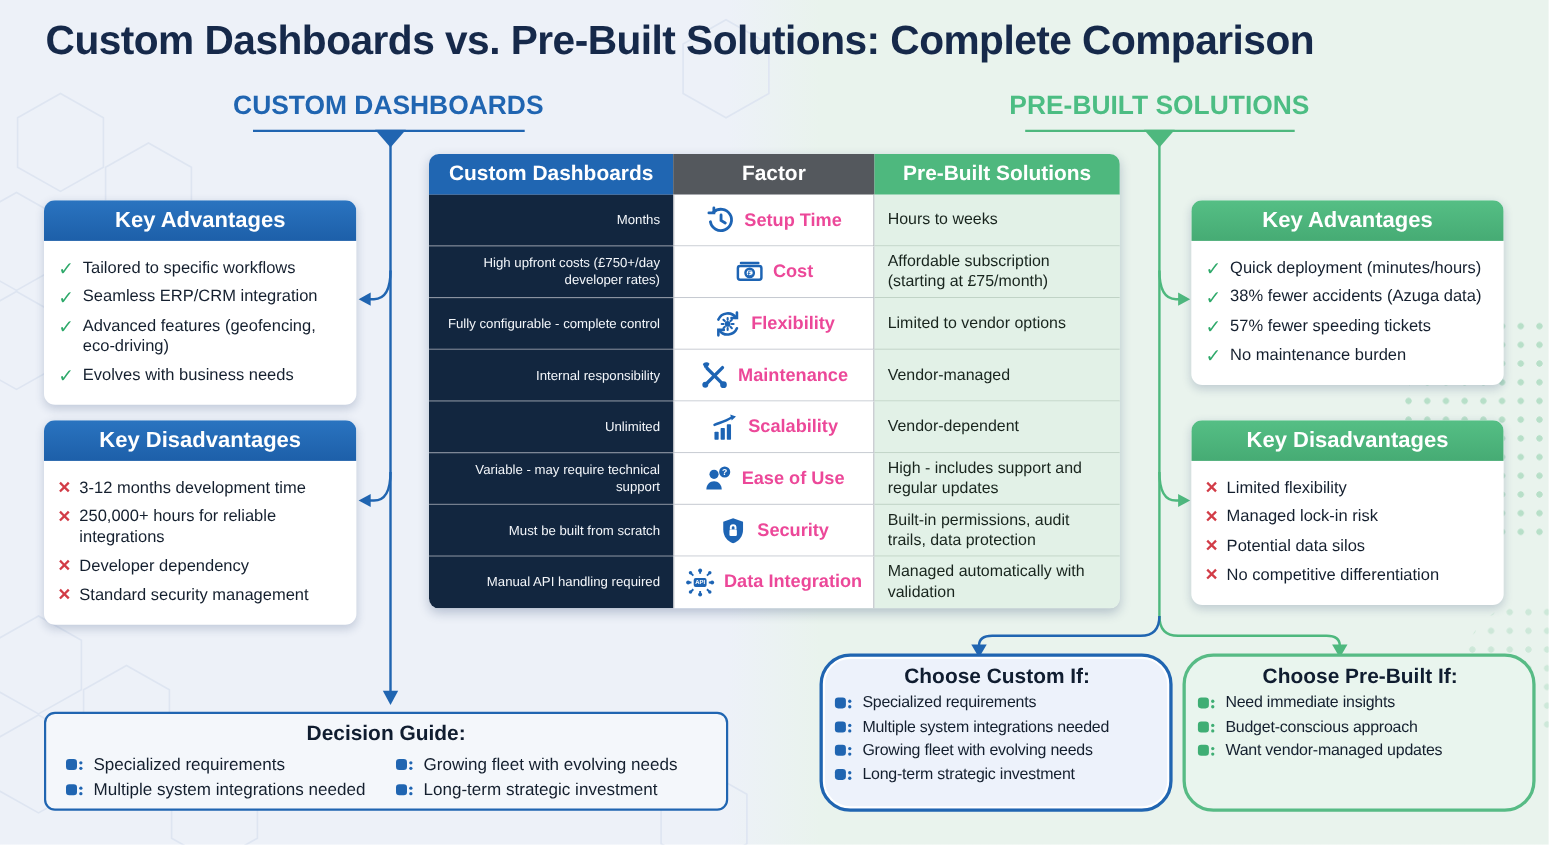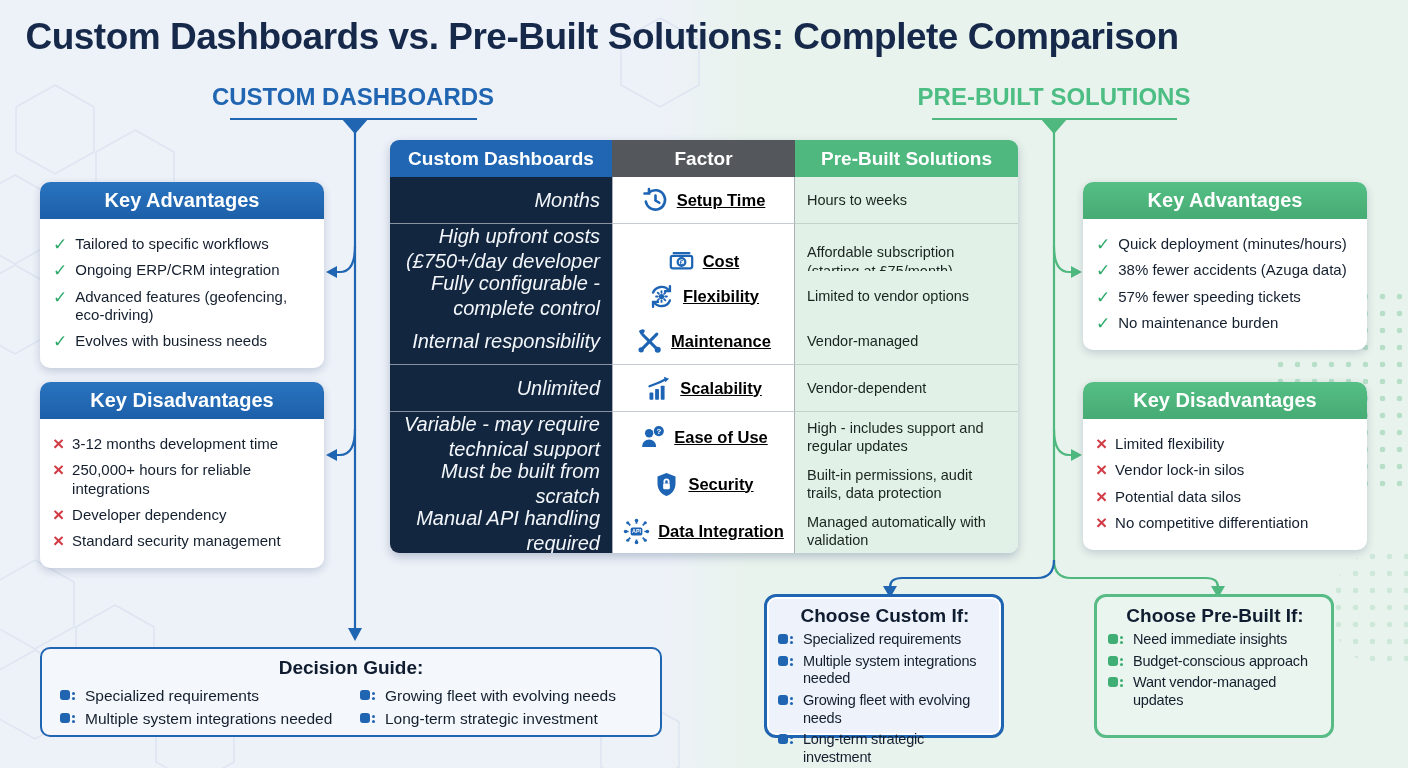--- a/index.html
+++ b/index.html
@@ -7,21 +7,21 @@
   .canvas{position:relative;width:1408px;height:768px;overflow:hidden;
     background:linear-gradient(90deg,#edf1f8 0%,#edf1f8 47%,#e9f3ed 53%,#e9f3ed 100%);}
   
   .hexes{position:absolute;left:0;top:0;pointer-events:none;}
   .dots{position:absolute;border-radius:50%;pointer-events:none;
     background-image:radial-gradient(circle,#b7dfc8 2.6px,transparent 3.1px);
     background-size:17px 17px;}
   #dots1{left:1272px;top:288px;width:230px;height:205px;}
   #dots2{left:1330px;top:548px;width:120px;height:120px;opacity:.55;}
   
-  .page-title{position:absolute;left:0;top:16px;width:1204px;text-align:center;
+  .page-title{position:absolute;left:16px;top:16px;width:1204px;text-align:center;
     font-size:37px;font-weight:bold;color:#16294a;letter-spacing:-.5px;}
   .sec-h{position:absolute;top:83px;width:400px;text-align:center;font-size:24px;font-weight:bold;}
   .sec-h.left{left:153px;color:#2065b1;}
   .sec-h.right{left:854px;color:#4cbd83;}
   
   .connectors{position:absolute;left:0;top:0;}
   
   .card{position:absolute;width:284px;background:#fff;border-radius:10px;overflow:hidden;
     box-shadow:0 3px 9px rgba(25,50,100,.20);}
   #adv-left{left:40px;top:182px;} #dis-left{left:40px;top:382px;}
@@ -44,37 +44,37 @@
   
   .ctable{position:absolute;left:390px;top:140px;width:628px;border-radius:9px;overflow:hidden;
     box-shadow:0 4px 10px rgba(25,50,100,.25);}
   .thead,.trow{display:grid;grid-template-columns:222px 183px 223px;}
   .thead{height:37px;}
   .th{display:flex;align-items:center;justify-content:center;color:#fff;font-weight:bold;font-size:19px;}
   .th.custom{background:#2066b2;} .th.factor{background:#54585d;} .th.prebuilt{background:#4eb87e;}
   .trow{height:47px;}
   .td{display:flex;align-items:center;box-sizing:border-box;}
   .td.custom{background:#12263f;color:#f3f6fa;justify-content:flex-end;text-align:right;
-    padding:0 12px;font-size:20px;line-height:1.25;border-bottom:1px solid #8a92a0;font-style:italic;}
+    padding:0 12px;font-size:12px;line-height:1.25;border-bottom:1px solid #8a92a0;}
   .td.factor{background:#fff;justify-content:center;gap:8px;padding:0 3px;
     border-left:1.5px solid #aaaeb6;border-right:1.5px solid #aaaeb6;border-bottom:1px solid #c6cad1;
-    font-weight:bold;font-size:16.5px;color:#000000;text-decoration:underline;}
+    font-weight:bold;font-size:16.5px;color:#ec4899;}
   .td.prebuilt{background:#e2f1e7;padding:0 8px 0 12px;font-size:14.5px;line-height:1.25;
     color:#18241d;border-bottom:1px solid #c0d3c6;}
   .trow:last-child .td{border-bottom:none;}
   .ficon{width:27px;height:27px;flex:none;display:flex;align-items:center;justify-content:center;}
   .ficon svg{width:100%;height:100%;}
   
   .box-title{text-align:center;font-weight:bold;font-size:19px;color:#101d30;margin:2px 0 4px;}
   #decision{position:absolute;left:40px;top:647px;width:622px;height:90px;box-sizing:border-box;
     background:#f4f7fb;border:2px solid #2065b1;border-radius:10px;padding:6px 18px;}
   .dg-cols{display:grid;grid-template-columns:1fr 1fr;column-gap:18px;}
   #decision .item{margin:4px 0;font-size:15.5px;}
-  .choose{position:absolute;top:594px;width:240px;height:144px;box-sizing:border-box;
-    border-radius:12px;padding:6px 9px 6px 11px;margin-left:19px;}
+  .choose{position:absolute;top:594px;width:321px;height:144px;box-sizing:border-box;
+    border-radius:28px;padding:6px 9px 6px 11px;}
   #choose-custom{left:745px;background:#edf2fb;border:3px solid #2065b1;box-shadow:inset 0 0 0 2px #fff;}
   #choose-prebuilt{left:1075px;background:#e9f5ee;border:3px solid #57bb85;}
   .choose .item{margin:4px 0;font-size:14.5px;letter-spacing:-.2px;}
 </style>
 </head>
 <body>
 
 <div class="canvas">
 
   <svg class="hexes" width="1408" height="768">
@@ -134,21 +134,21 @@
 
   <div class="card" id="adv-left">
     <div class="card-header blue">Key Advantages</div>
     <div class="card-body">
         <div class="item">
           <span class="mk check">✓</span>
           <span>Tailored to specific workflows</span>
         </div>
         <div class="item">
           <span class="mk check">✓</span>
-          <span>Ongoing ERP/CRM integration</span>
+          <span>Seamless ERP/CRM integration</span>
         </div>
         <div class="item">
           <span class="mk check">✓</span>
           <span>Advanced features (geofencing, eco-driving)</span>
         </div>
         <div class="item">
           <span class="mk check">✓</span>
           <span>Evolves with business needs</span>
         </div>
       </div>
@@ -197,21 +197,21 @@
   </div>
   <div class="card" id="dis-right">
     <div class="card-header green">Key Disadvantages</div>
     <div class="card-body">
         <div class="item">
           <span class="mk cross">×</span>
           <span>Limited flexibility</span>
         </div>
         <div class="item">
           <span class="mk cross">×</span>
-          <span>Vendor lock-in silos</span>
+          <span>Managed lock-in risk</span>
         </div>
         <div class="item">
           <span class="mk cross">×</span>
           <span>Potential data silos</span>
         </div>
         <div class="item">
           <span class="mk cross">×</span>
           <span>No competitive differentiation</span>
         </div>
       </div>

